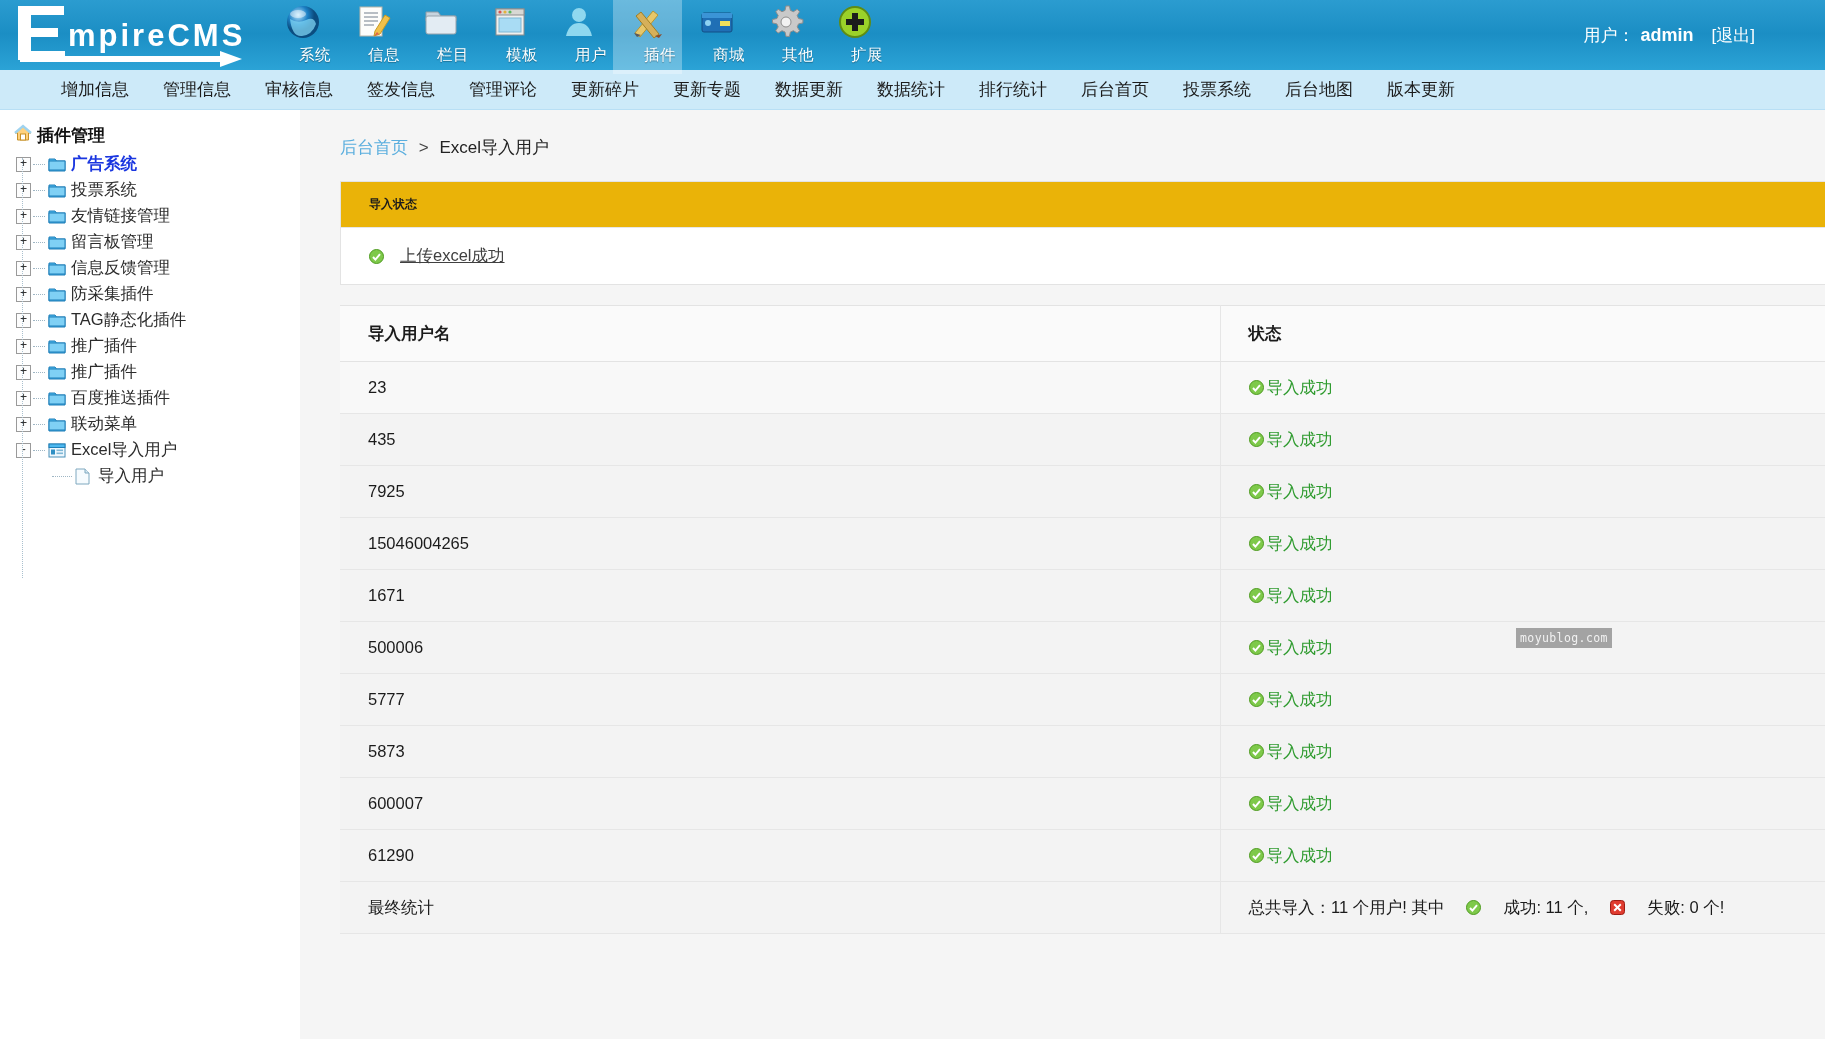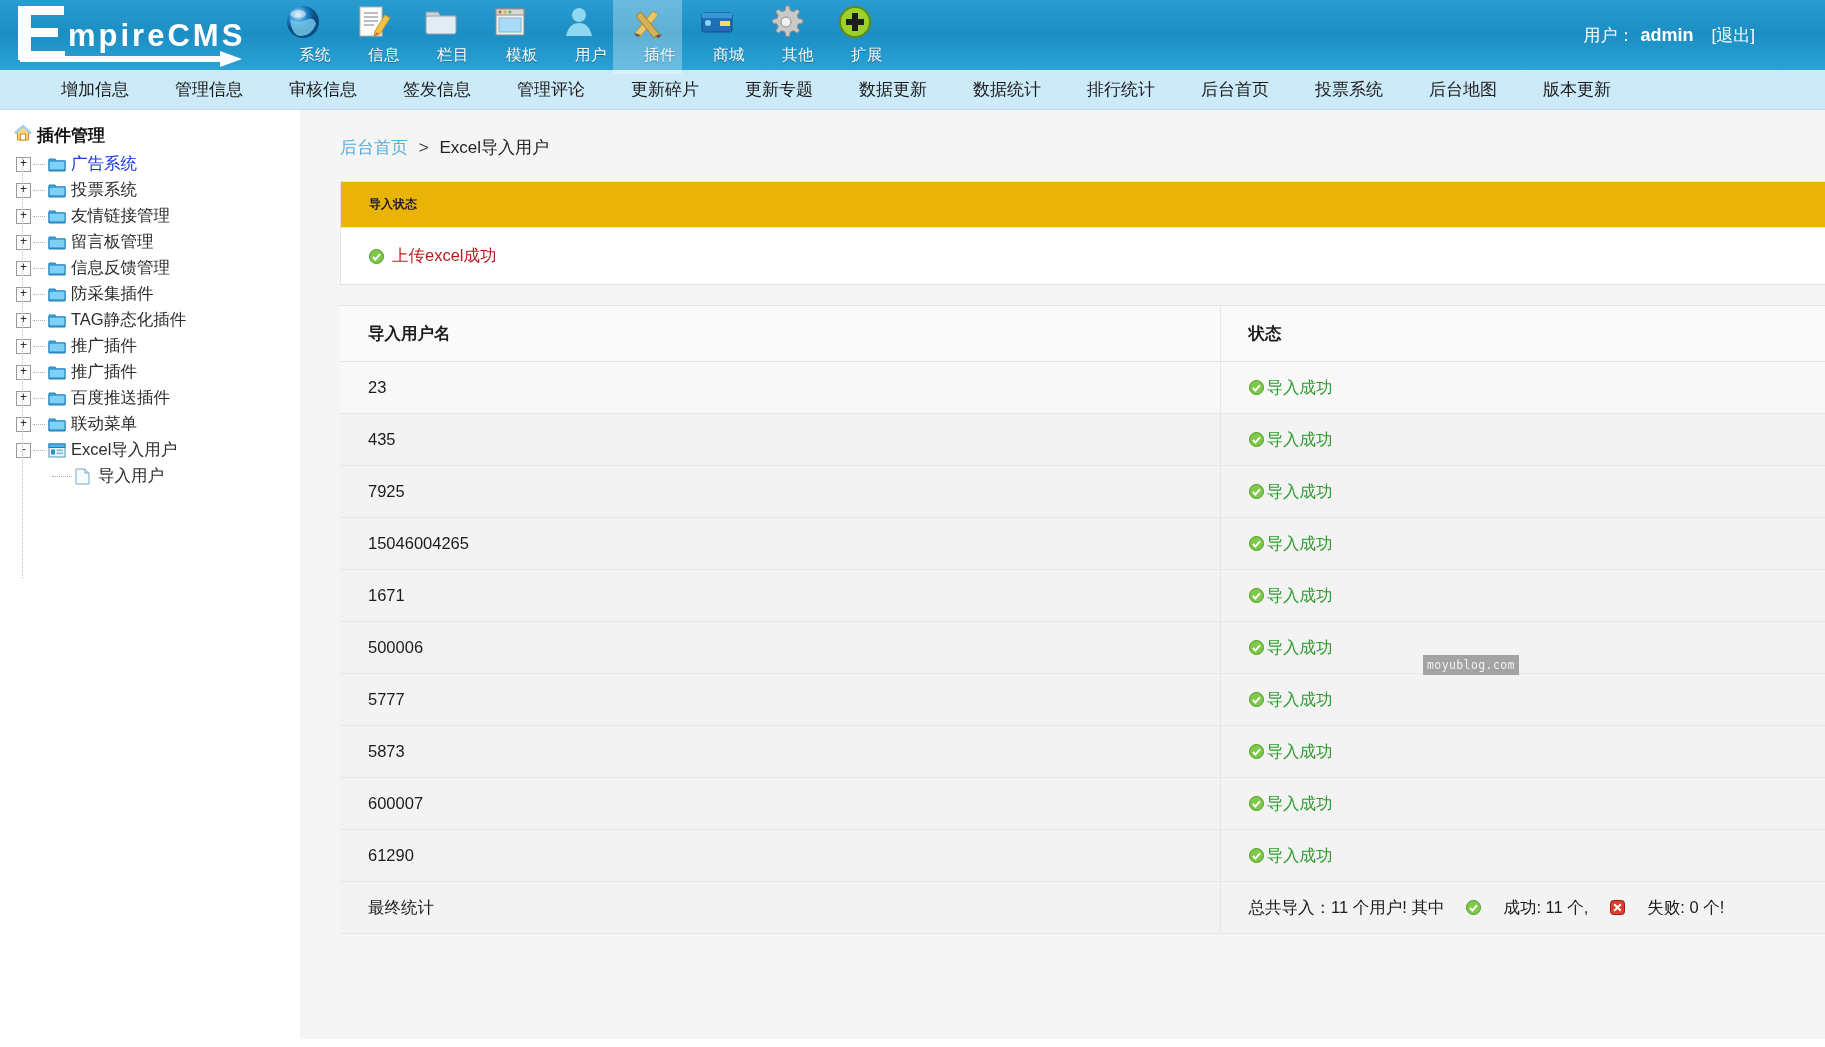--- a/index.html
+++ b/index.html
@@ -34,21 +34,21 @@
   .userbox {
     margin-left: auto; margin-right: 70px; color: #ffffff;
     font-size: 17px; display: flex; align-items: center; gap: 6px;
   }
   .userbox .uname { font-weight: bold; font-size: 18px; }
   .userbox .logout { color: #ffffff; text-decoration: none; font-size: 17px; margin-left: 12px; }
 
   
   .subnav {
     height: 40px; background: #cdeaf9; display: flex; align-items: center;
-    padding-left: 44px; gap: 12px; border-bottom: 1px solid #b8dff5;
+    padding-left: 44px; gap: 0px; border-bottom: 1px solid #b8dff5;
   }
   .subnav a {
     color: #1b1b1b; font-size: 17px; text-decoration: none;
     padding: 0 17px; line-height: 40px; white-space: nowrap;
   }
 
   
   .body { display: flex; height: calc(1047px - 78px - 40px); position: relative; }
 
   
@@ -69,21 +69,21 @@
     width: 15px; height: 15px; border: 1px solid #9a9a9a; background: #fdfdfd;
     display: inline-flex; align-items: center; justify-content: center;
     font-size: 12px; line-height: 1; color: #333; margin-right: 2px;
     cursor: pointer; flex: 0 0 15px; font-family: "Liberation Mono", monospace;
   }
   .tnode .dots {
     width: 12px; border-top: 1px dotted #9fb6c4; height: 1px; margin-right: 3px; flex: 0 0 12px;
   }
   .tnode .folder { margin-right: 5px; display: inline-flex; flex: 0 0 18px; }
   .tnode .tlabel { color: #2b2b2b; text-decoration: none; }
-  .tnode.highlight .tlabel { color: #1a36e0; font-weight: normal; }
+  .tnode.highlight .tlabel { color: #1a36e0; font-weight: bold; }
   .tnode.child { margin-left: 36px; }
   .tnode.child .dots { width: 20px; flex: 0 0 20px; }
 
   .vline {
     position: absolute; left: 22px; width: 1px; border-left: 1px dotted #a9c0ce;
   }
 
   
   .main {
     flex: 1; background: #f5f5f5; padding: 26px 0 0 40px; overflow: hidden;
@@ -96,44 +96,44 @@
   .panel { background: #ffffff; border: 1px solid #e3e3e3; border-right: none; }
   .panel-head {
     height: 46px; display: flex; align-items: center; padding-left: 28px;
     font-size: 12px; font-weight: bold; color: #1b1b1b;
     background: #eab308; border-bottom: 1px solid #e6e6e6;
   }
   .panel-body {
     height: 56px; display: flex; align-items: center; padding-left: 28px;
     background: #ffffff; font-size: 16.5px; color: #2f9b2f;
   }
-  .panel-body .ok-txt { color: #b91c1c; margin-left: 8px; }
+  .panel-body .ok-txt { color: #404040; margin-left: 16px; text-decoration: underline; }
 
   .tbl { width: 100%; border-collapse: collapse; margin-top: 20px; background: #ffffff; }
   .tbl th, .tbl td {
     text-align: left; font-size: 16.5px; color: #1b1b1b;
     padding: 0 0 0 28px; height: 52px; border-bottom: 1px solid #e6e6e6;
     vertical-align: middle;
   }
   .tbl th {
     font-weight: bold; height: 56px; background: #fafafa;
     border-top: 1px solid #e3e3e3; border-bottom: 1px solid #e3e3e3;
   }
   .tbl th.c1, .tbl td.c1 { width: 880px; border-right: 1px solid #e6e6e6; }
   .tbl tr.alt td { background: #f3f3f3; }
   .tbl tr.first td { background: #f8f8f8; }
   .status-cell { display: flex; align-items: center; gap: 3px; color: #2f9b2f; }
   .final-cell { display: flex; align-items: center; color: #1b1b1b; gap: 20px; font-size: 16.5px; }
   .final-cell .ico { margin: 0 2px; display: inline-flex; }
 
   
   .watermark {
-    position: absolute; left: 1123px; top: 518px;
+    position: absolute; left: 1216px; top: 518px;
     background: #9d9d9d; color: #f2f2f2; font-family: "DejaVu Sans Mono", monospace;
-    font-size: 11.5px; padding: 3px 4px; letter-spacing: .4px; opacity: .92; margin-top: 27px;
+    font-size: 11.5px; padding: 3px 4px; letter-spacing: .4px; opacity: .92;
   }
 
   .icon-ok { width: 15px; height: 15px; display: inline-block; vertical-align: middle; }
 </style>
 </head>
 <body>
 
 <div class="header">
   <div class="logo">
     <svg width="240" height="70" viewBox="0 0 240 70">

